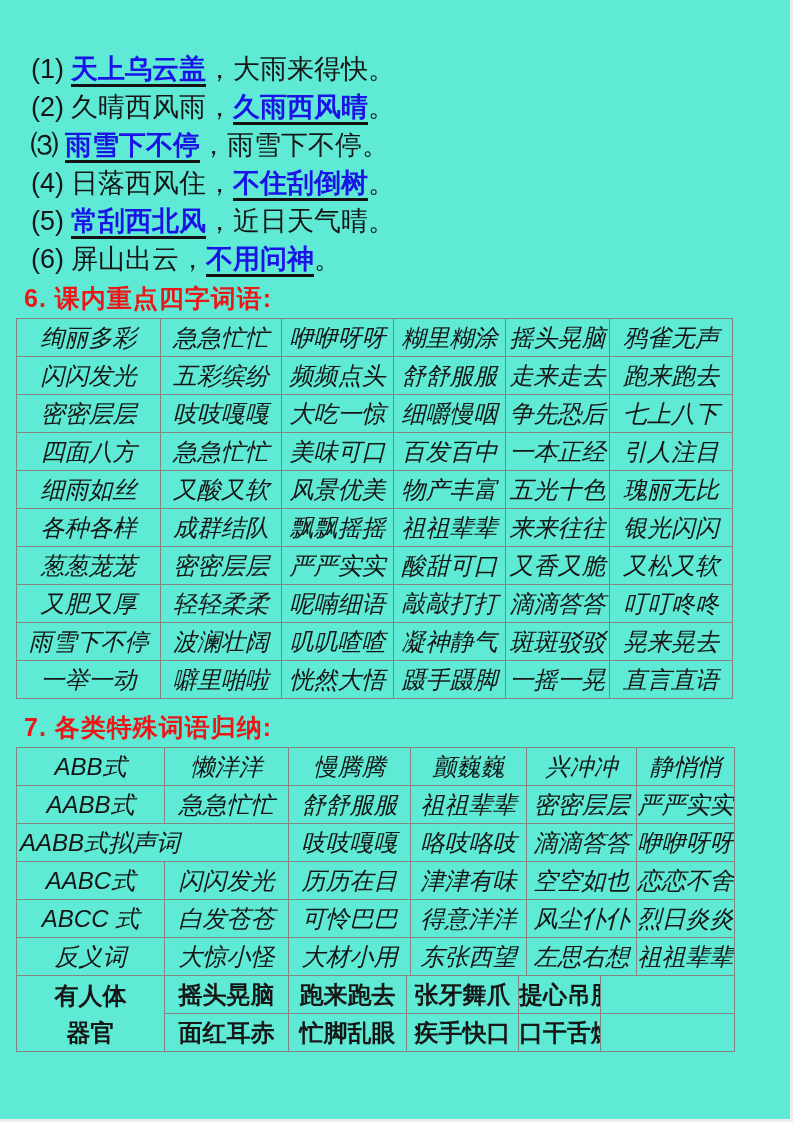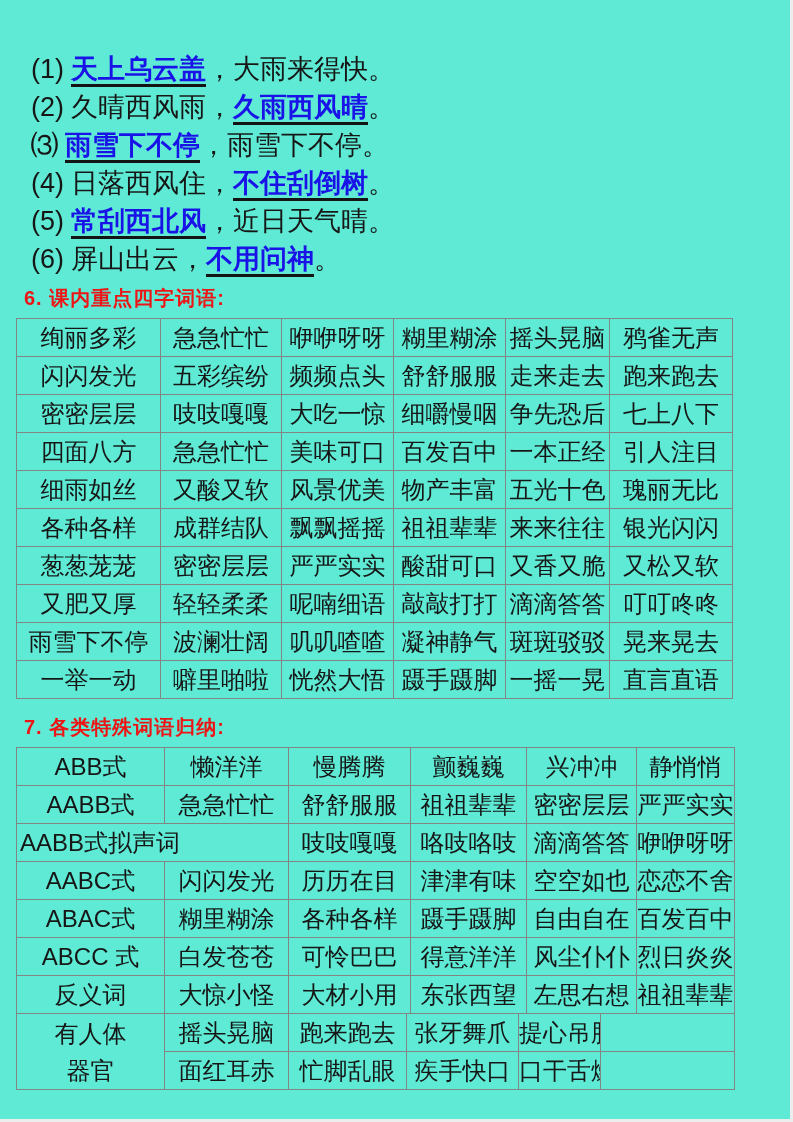--- a/index.html
+++ b/index.html
@@ -14,30 +14,30 @@
   .proverb-item{height:38px;line-height:38px;font-size:27px;color:#161616;white-space:nowrap;}
   .proverb-item .num{margin-right:7px;letter-spacing:0;}
   .hl{
     color:var(--hl-blue,#1a13e8);
     font-weight:bold;
     border-bottom:3px solid #141414;
     padding-bottom:0px;
   }
   
   h2.sec{
-    margin:0 0 0 8px;font-size:20px;line-height:28px;
+    margin:0 0 0 8px;font-size:25px;line-height:28px;
     color:var(--head-red,#ed1515);font-weight:bold;letter-spacing:1px;
   }
   #s6{margin-top:6px;}
   #s7{margin-top:14px;}
   
   table{border-collapse:collapse;table-layout:fixed;margin-top:6px;}
-  .t1{width:716px;}
-  .t2a{width:718px;}
-  .t2b{width:718px;margin-top:-1px;}
+  .t1{width:716px;font-style:italic;}
+  .t2a{width:718px;font-style:italic;}
+  .t2b{width:718px;margin-top:-1px;font-weight:bold;}
   td{
     border:1px solid #848484;height:37px;text-align:center;
     font-size:24px;color:#161616;padding:0;overflow:hidden;white-space:nowrap;
   }
   td.left{text-align:left;padding-left:3px;margin-left:26px;}
   td.lbl2 div{line-height:37px;}
 </style>
 </head>
 <body>
 
@@ -184,28 +184,20 @@
         </tr>
         <tr>
           <td>AABC式</td>
           <td>闪闪发光</td>
           <td>历历在目</td>
           <td>津津有味</td>
           <td>空空如也</td>
           <td>恋恋不舍</td>
         </tr>
         <tr>
-          <td>ABAC式</td>
-          <td>糊里糊涂</td>
-          <td>各种各样</td>
-          <td>蹑手蹑脚</td>
-          <td>自由自在</td>
-          <td>百发百中</td>
-        </tr>
-        <tr>
           <td>ABCC 式</td>
           <td>白发苍苍</td>
           <td>可怜巴巴</td>
           <td>得意洋洋</td>
           <td>风尘仆仆</td>
           <td>烈日炎炎</td>
         </tr>
         <tr>
           <td>反义词</td>
           <td>大惊小怪</td>

